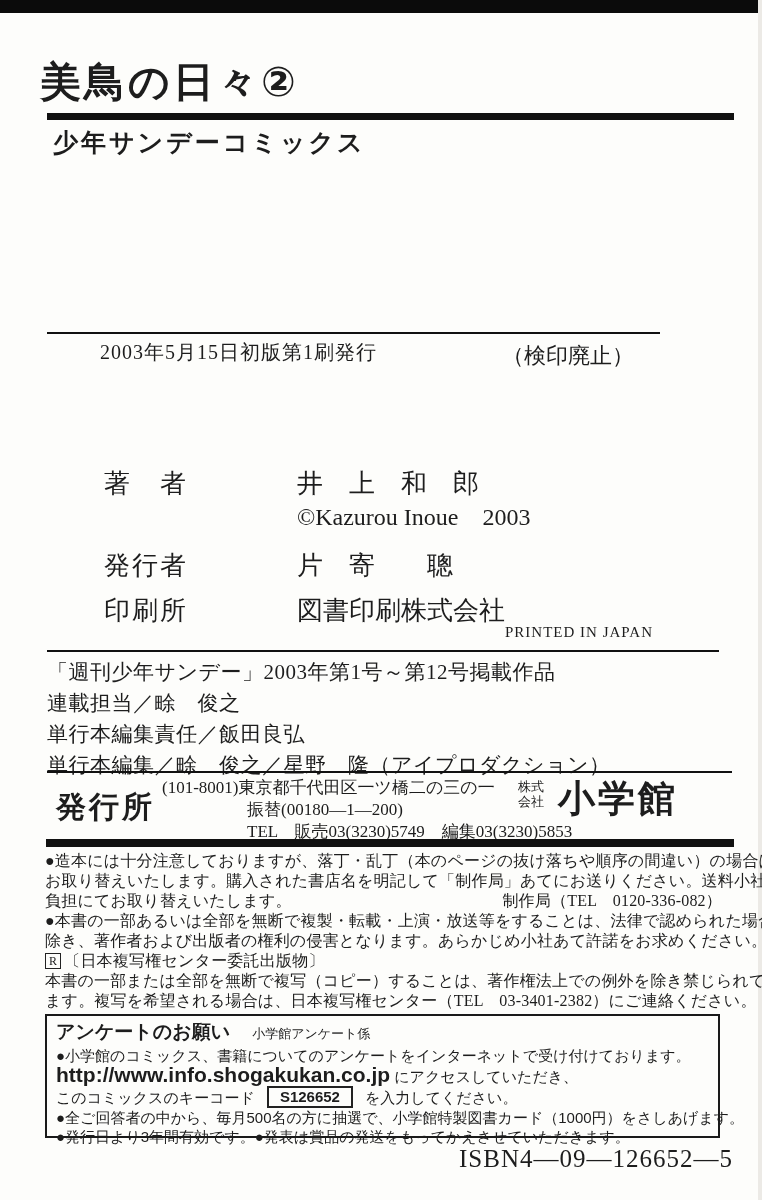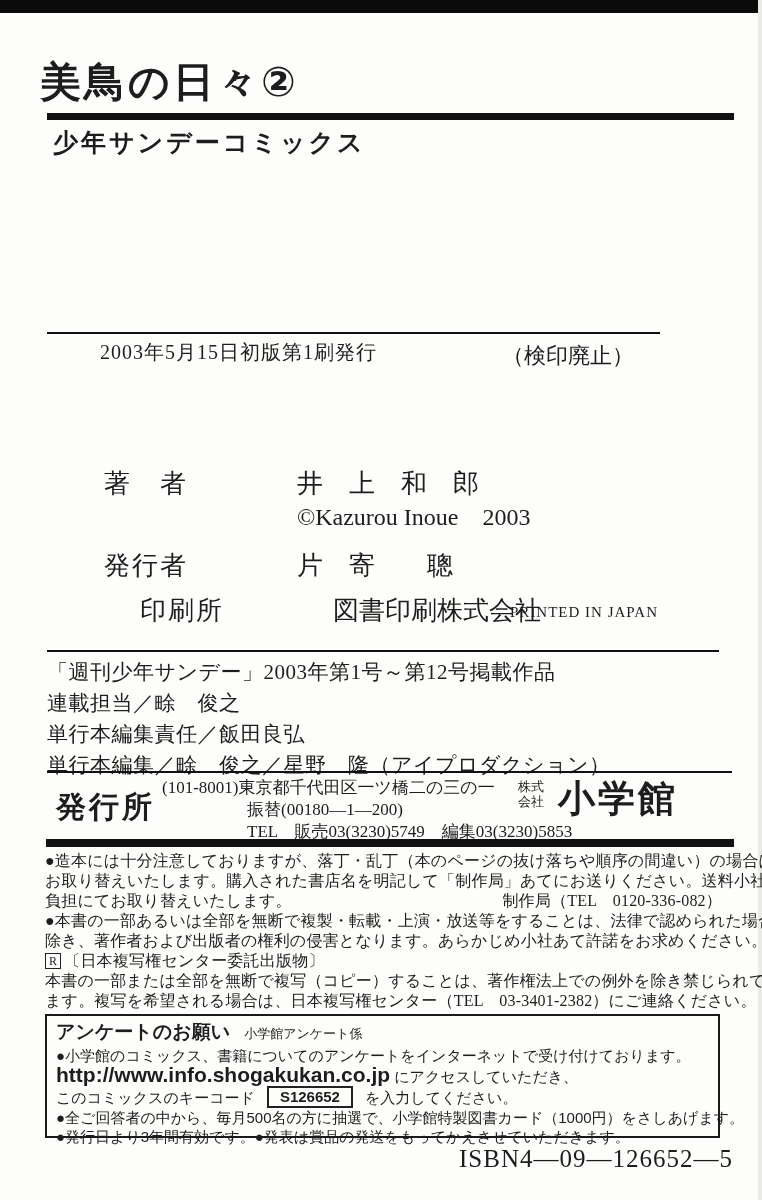--- a/index.html
+++ b/index.html
@@ -19,25 +19,25 @@
   .book-title{left:40px;top:55px;font-size:41px;font-weight:bold;letter-spacing:3px;}
   .series-name{left:53px;top:126px;font-size:25px;font-weight:bold;letter-spacing:3px;}
 
   .edition{left:100px;top:339px;font-size:20px;letter-spacing:1px;}
   .inspection{left:502px;top:341px;font-size:22px;}
 
   .staff-label{font-size:26px;letter-spacing:2px;}
   .staff-name{font-size:26px;}
   .row-author{top:466px;}
   .row-pubperson{top:548px;}
-  .row-printer{top:593px;margin-left:36px;}
+  .row-printer{top:593px;}
   .staff-label.abs{left:104px;}
   .staff-name.abs{left:297px;}
   .copyright-line{left:297px;top:501px;font-size:24px;}
-  .printed-in{left:500px;top:604px;width:158px;text-align:right;font-size:15px;letter-spacing:1px;}
+  .printed-in{left:500px;top:624px;width:158px;text-align:center;font-size:15px;letter-spacing:1px;}
 
   .serialization{left:47px;top:657px;font-size:21px;line-height:31px;letter-spacing:0.5px;}
 
   .pub-label{left:56px;top:787px;font-size:30px;font-weight:600;letter-spacing:3px;}
   .pub-addr1{left:162px;top:776px;font-size:17px;}
   .pub-addr2{left:247px;top:798px;font-size:17px;}
   .pub-addr3{left:247px;top:820px;font-size:17px;}
   .pub-kabu{left:518px;top:779px;font-size:13px;line-height:15px;text-align:center;}
   .pub-company{left:558px;top:774px;font-size:37px;font-weight:bold;letter-spacing:3px;}
 
@@ -47,21 +47,21 @@
   .rmark{
     display:inline-block;border:1px solid #222;font-size:12px;line-height:14px;
     padding:0 3px;margin-right:3px;vertical-align:1px;
   }
 
   .survey-box{
     left:45px;top:1014px;width:675px;height:124px;border:2px solid #1a1a1a;
     box-sizing:border-box;padding:3px 9px;
     font-family:"Liberation Sans","DejaVu Sans",sans-serif;
   }
-  .survey-title-row{display:flex;align-items:baseline;gap:14px;margin-bottom:1px;}
+  .survey-title-row{display:flex;align-items:baseline;gap:22px;margin-bottom:1px;}
   .survey-title{font-size:19px;font-weight:bold;}
   .survey-dept{font-size:13px;}
   .survey-line{font-size:15px;line-height:19px;white-space:nowrap;}
   .survey-url{font-size:21px;font-weight:bold;}
   .keycode-row{display:flex;align-items:center;gap:12px;}
   .keycode{
     display:inline-block;border:2px solid #222;padding:0 11px;font-weight:bold;
     font-size:15px;line-height:18px;
   }
 

